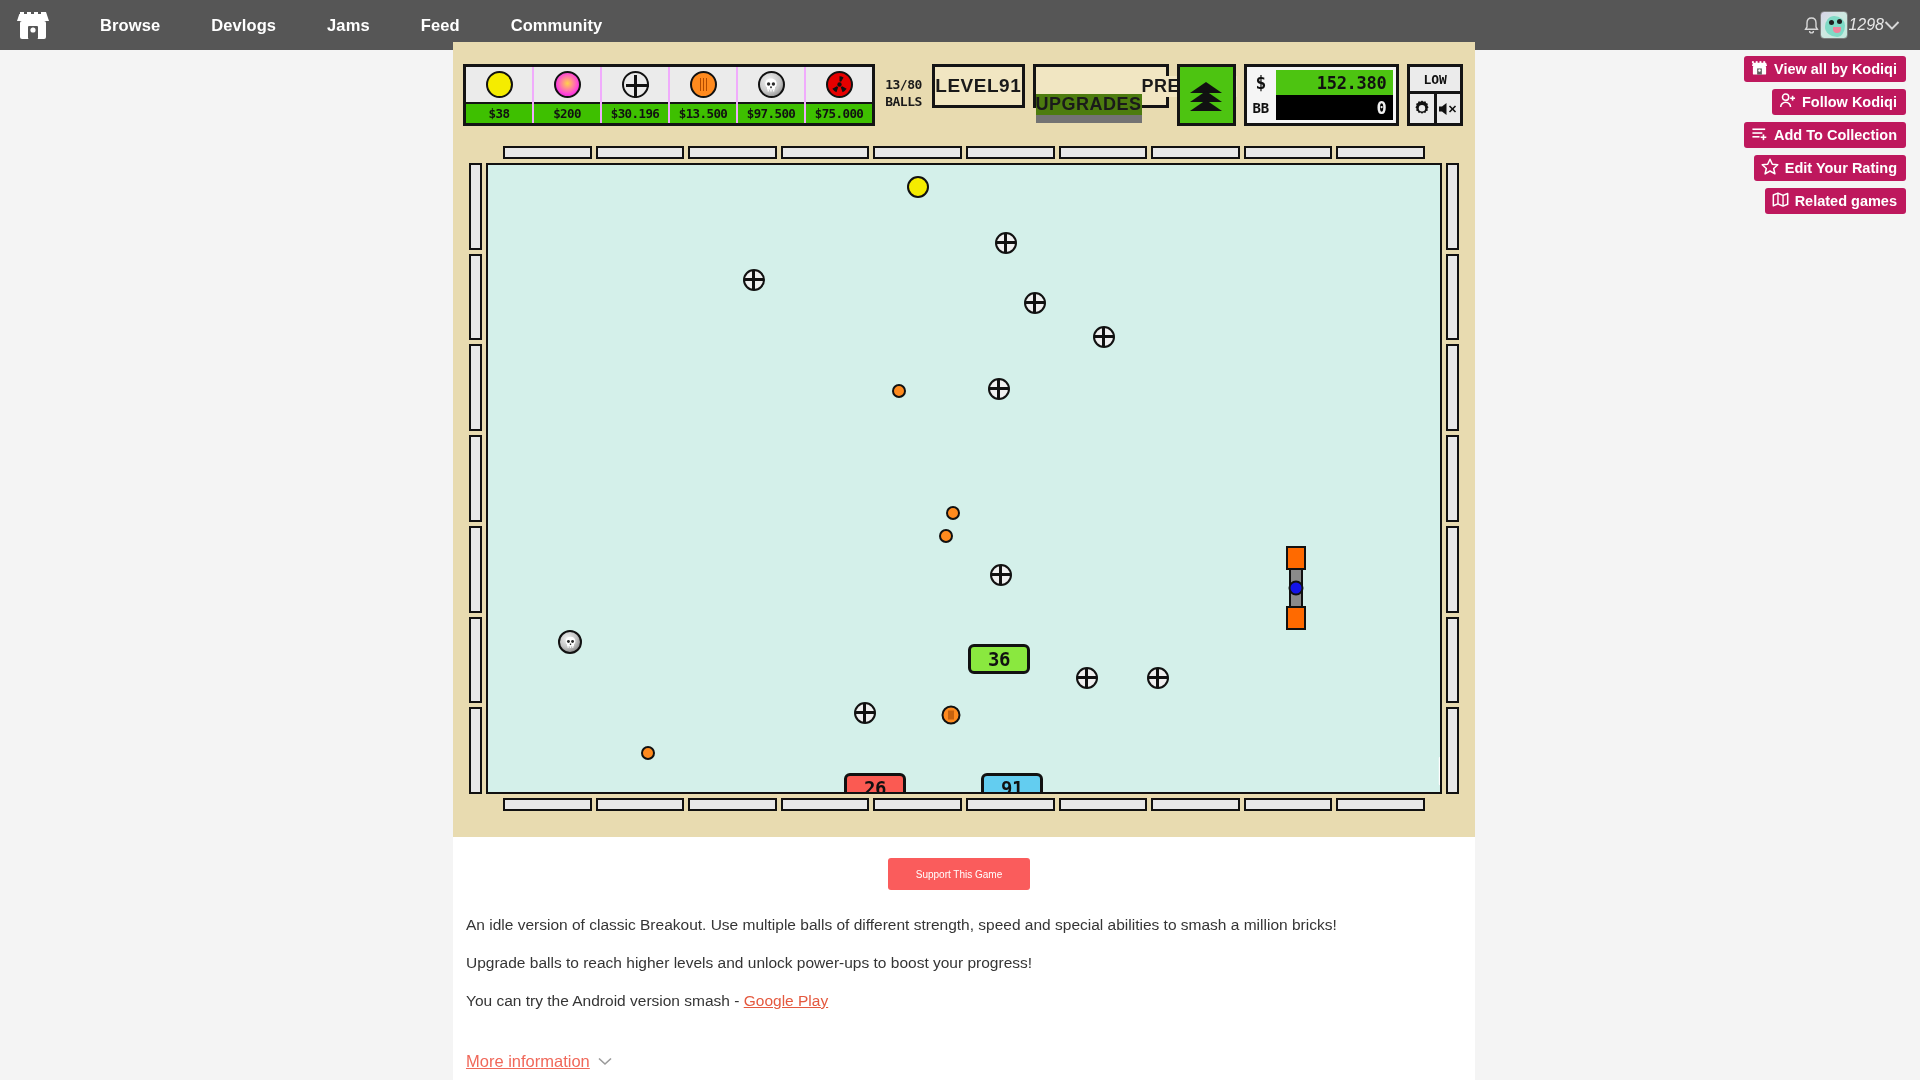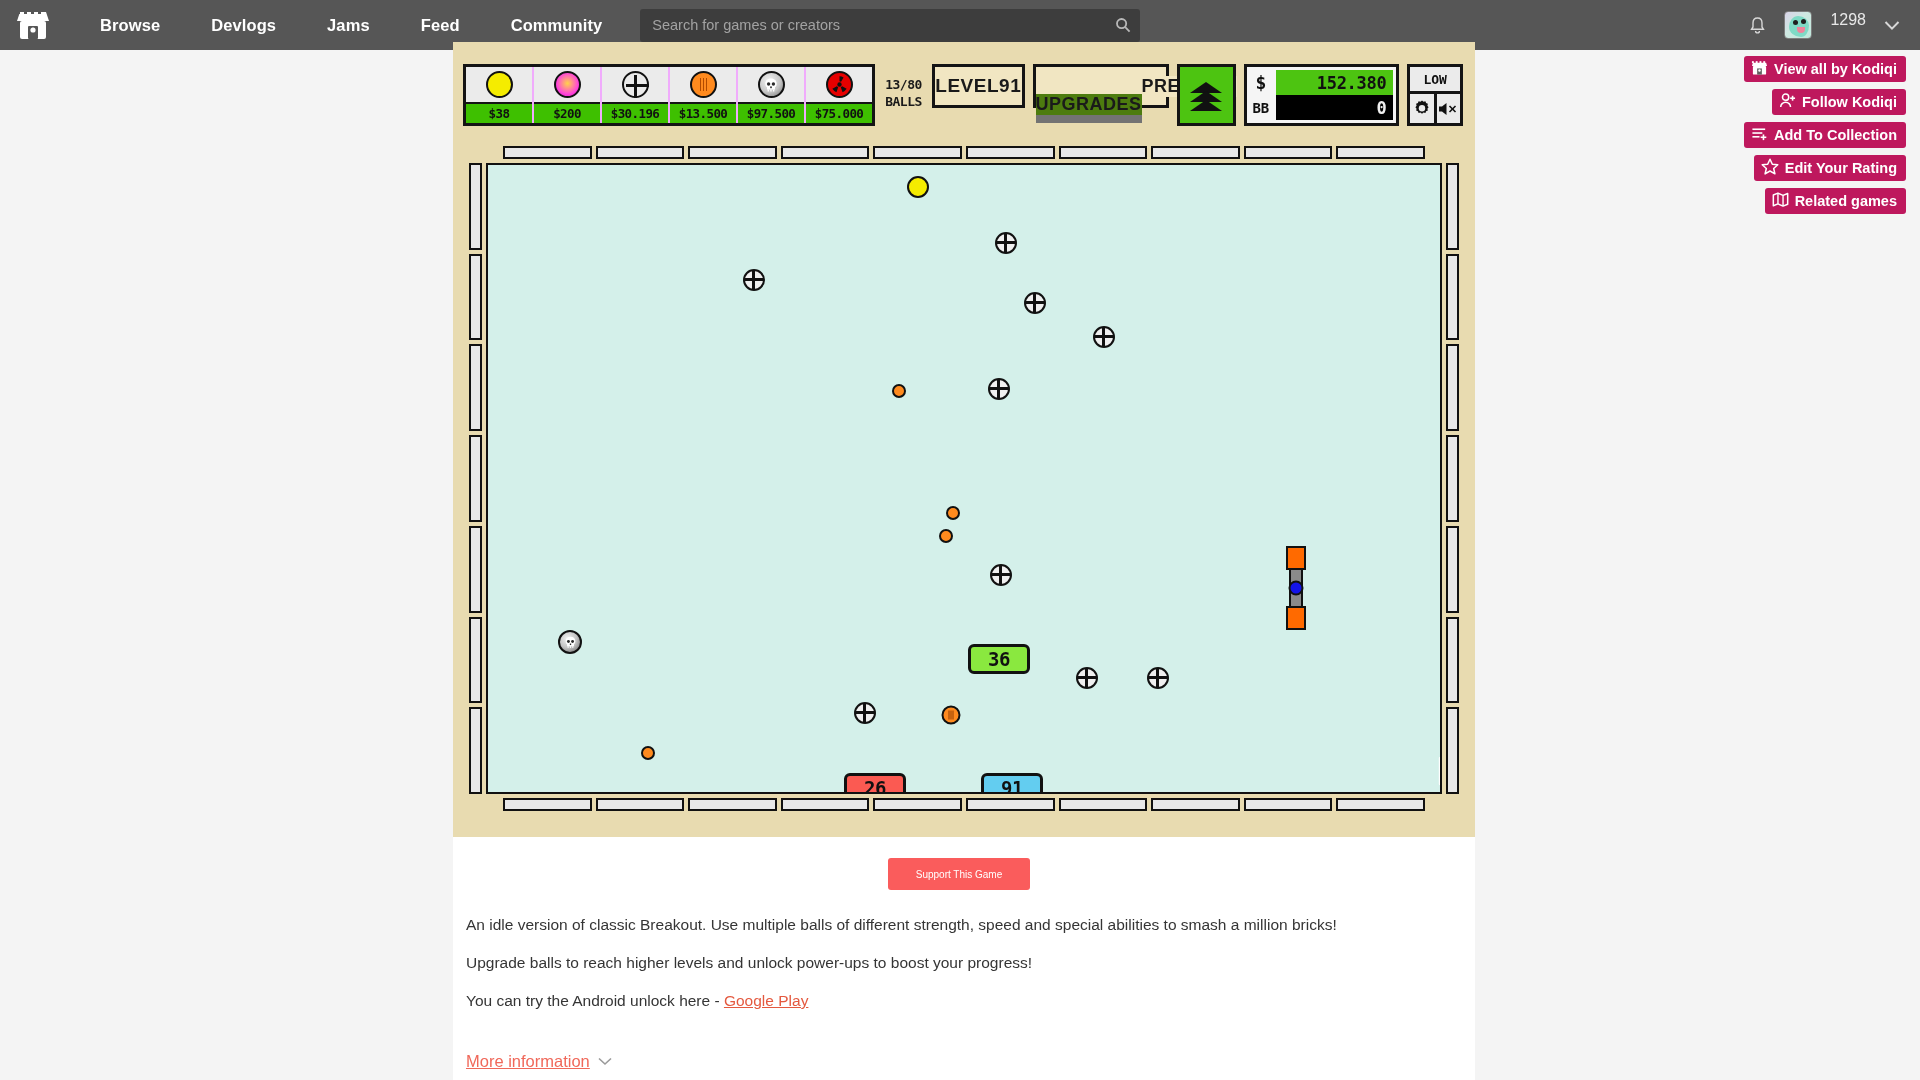--- a/index.html
+++ b/index.html
@@ -38,21 +38,21 @@
     color: #cfcfcf; font-size: 14.5px; padding: 0 12px;
     font-family: "Liberation Sans", sans-serif;
   }
   #search-input::placeholder { color: #a2a2a2; }
   #search-icon-btn {
     width: 34px; height: 33px; display: flex; align-items: center;
     justify-content: center; cursor: pointer;
   }
   #nav-right {
     margin-left: auto; margin-right: 20px;
-    display: flex; gap: 18px;
+    display: flex; align-items: center;  font-style: italic;
   }
   #bell-btn { cursor: pointer; display:flex; align-items:center; }
   #avatar {
     width: 28px; height: 28px; border-radius: 4px;
     background: linear-gradient(135deg,#d9d3e8 0%,#cfe9e2 45%,#bfe8dc 100%);
     position: relative; overflow: hidden; cursor: pointer;
     border: 1px solid #7d7d7d;
   }
   #avatar .blob {
     position: absolute; left: 4px; top: 4px; width: 20px; height: 21px;
@@ -307,29 +307,20 @@
   </div>
 
   <div class="nav-links">
     <a class="nav-link">Browse</a>
     <a class="nav-link">Devlogs</a>
     <a class="nav-link">Jams</a>
     <a class="nav-link">Feed</a>
     <a class="nav-link">Community</a>
   </div>
 
-  <div id="search-wrap">
-    <input id="search-input" type="text" placeholder="Search for games or creators" style="">
-    <div id="search-icon-btn">
-      <svg width="16" height="16" viewBox="0 0 16 16">
-        <circle cx="6.6" cy="6.6" r="4.6" fill="none" stroke="#b9b9b9" stroke-width="1.8"></circle>
-        <line x1="10.2" y1="10.2" x2="14.6" y2="14.6" stroke="#b9b9b9" stroke-width="1.8"></line>
-      </svg>
-    </div>
-  </div>
 
   <div id="nav-right">
     <div id="bell-btn">
       <svg width="17" height="19" viewBox="0 0 17 19">
         <path d="M8.5 2 C5.6 2 4 4 4 7 v4 l-1.4 2.2 h11.8 L13 11 V7 c0-3-1.6-5-4.5-5 z" fill="none" stroke="#d8d8d8" stroke-width="1.4"></path>
         <path d="M6.6 15 a1.9 1.9 0 0 0 3.8 0" fill="none" stroke="#d8d8d8" stroke-width="1.4"></path>
       </svg>
     </div>
     <div id="avatar">
       <div class="blob"></div>
@@ -560,21 +551,21 @@
         </div>
       </div>
   </div>
 </div>
 
 <button id="support-btn">Support This Game</button>
 
 <div class="desc-p" id="desc1">An idle version of classic Breakout. Use multiple balls of different strength, speed and special abilities to smash a million bricks!</div>
 <div class="desc-p" id="desc2">Upgrade balls to reach higher levels and unlock power-ups to boost your progress!</div>
 <div class="desc-p" id="desc3">
-  <span>You can try the Android unlock here - </span><a class="plink">Google Play</a>
+  <span>You can try the Android version smash - </span><a class="plink">Google Play</a>
 </div>
 
 <div id="more-info">
   <span>More information</span>
   <span class="chevd">
     <svg width="14" height="9" viewBox="0 0 14 9">
         <path d="M1 1.5 L7 7 L13 1.5" fill="none" stroke="#9a9a9a" stroke-width="1.6"></path>
       </svg>
   </span>
 </div>

